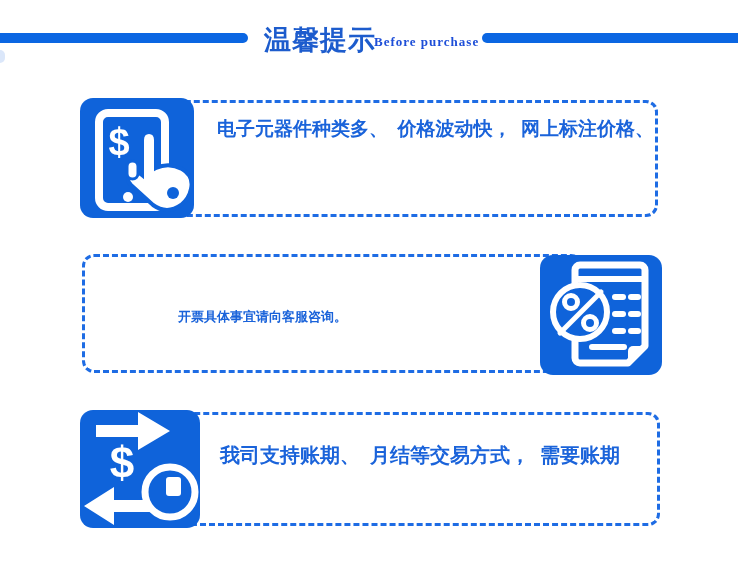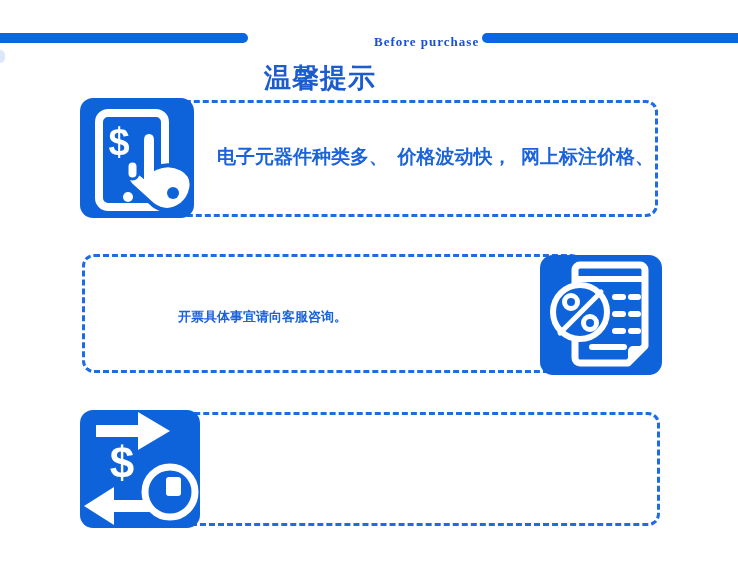--- a/index.html
+++ b/index.html
@@ -5,36 +5,36 @@
   html,body{margin:0;padding:0;background:#fff;}
   .page{position:relative;width:738px;height:575px;background:#ffffff;overflow:hidden;
         font-family:"Liberation Sans",sans-serif;}
   
   .bar{position:absolute;top:33px;height:10px;background:#0b66e2;}
   .bar-l{left:0;width:248px;border-radius:0 5px 5px 0;}
   .bar-r{left:482px;width:256px;border-radius:5px 0 0 5px;}
   .edge-accent{position:absolute;left:0;top:50px;width:5px;height:13px;
                background:#dbe7fa;border-radius:0 5px 5px 0;}
   .hdr-title{position:absolute;left:264px;top:22px;font-family:"Liberation Serif",serif;
-             font-size:27px;font-weight:700;color:#1d5ccd;letter-spacing:1px;white-space:nowrap;margin-top:38px;}
+             font-size:27px;font-weight:700;color:#1d5ccd;letter-spacing:1px;white-space:nowrap;}
   .hdr-sub{position:absolute;left:374px;top:34px;font-family:Liberation Serif, serif;
            font-size:13px;font-weight:700;color:#1d4ed8;letter-spacing:1px;white-space:nowrap;}
   
   .nbox{position:absolute;border:3px dashed #1e6ce4;border-radius:12px;background:#fff;}
   .box1{left:92px;top:100px;width:560px;height:111px;}
   .box2{left:82px;top:254px;width:495px;height:113px;}
   .box3{left:110px;top:412px;width:544px;height:108px;}
   
   .nicon{position:absolute;line-height:0;}
   .icon1{left:80px;top:98px;}
   .icon2{left:540px;top:255px;}
   .icon3{left:80px;top:410px;}
   
   .ntext{position:absolute;color:#1a63da;font-weight:700;white-space:nowrap;}
-  .text1{left:217px;top:112px;font-size:19px;line-height:33px;margin-top:28px;}
+  .text1{left:217px;top:112px;font-size:19px;line-height:33px;}
   .text2{left:178px;top:302px;font-size:13px;line-height:30px;}
   .text3{left:220px;top:439px;font-size:20px;line-height:33px;}
   .line{white-space:nowrap;}
 </style>
 </head>
 <body>
 
 <div class="page">
 
   <div class="bar bar-l"></div>
@@ -100,15 +100,16 @@
         <path d="M34 90 h40 v12 h-40 z M34 77 l-30 19 l30 19 z"></path>
       </g>
       <text x="42" y="68" text-anchor="middle" font-size="44" font-weight="bold" font-family="Liberation Sans, sans-serif" fill="#ffffff">$</text>
       <g>
         <circle cx="90" cy="82" r="25" fill="#0f63da" stroke="#ffffff" stroke-width="7"></circle>
         <rect x="86" y="67" width="15" height="19" rx="3" fill="#ffffff"></rect>
       </g>
     </svg>
   </div>
   <div class="ntext text3">
+    <div class="line">我司支持账期、 月结等交易方式， 需要账期</div>
   </div>
 
 </div>
 
 </body></html>

